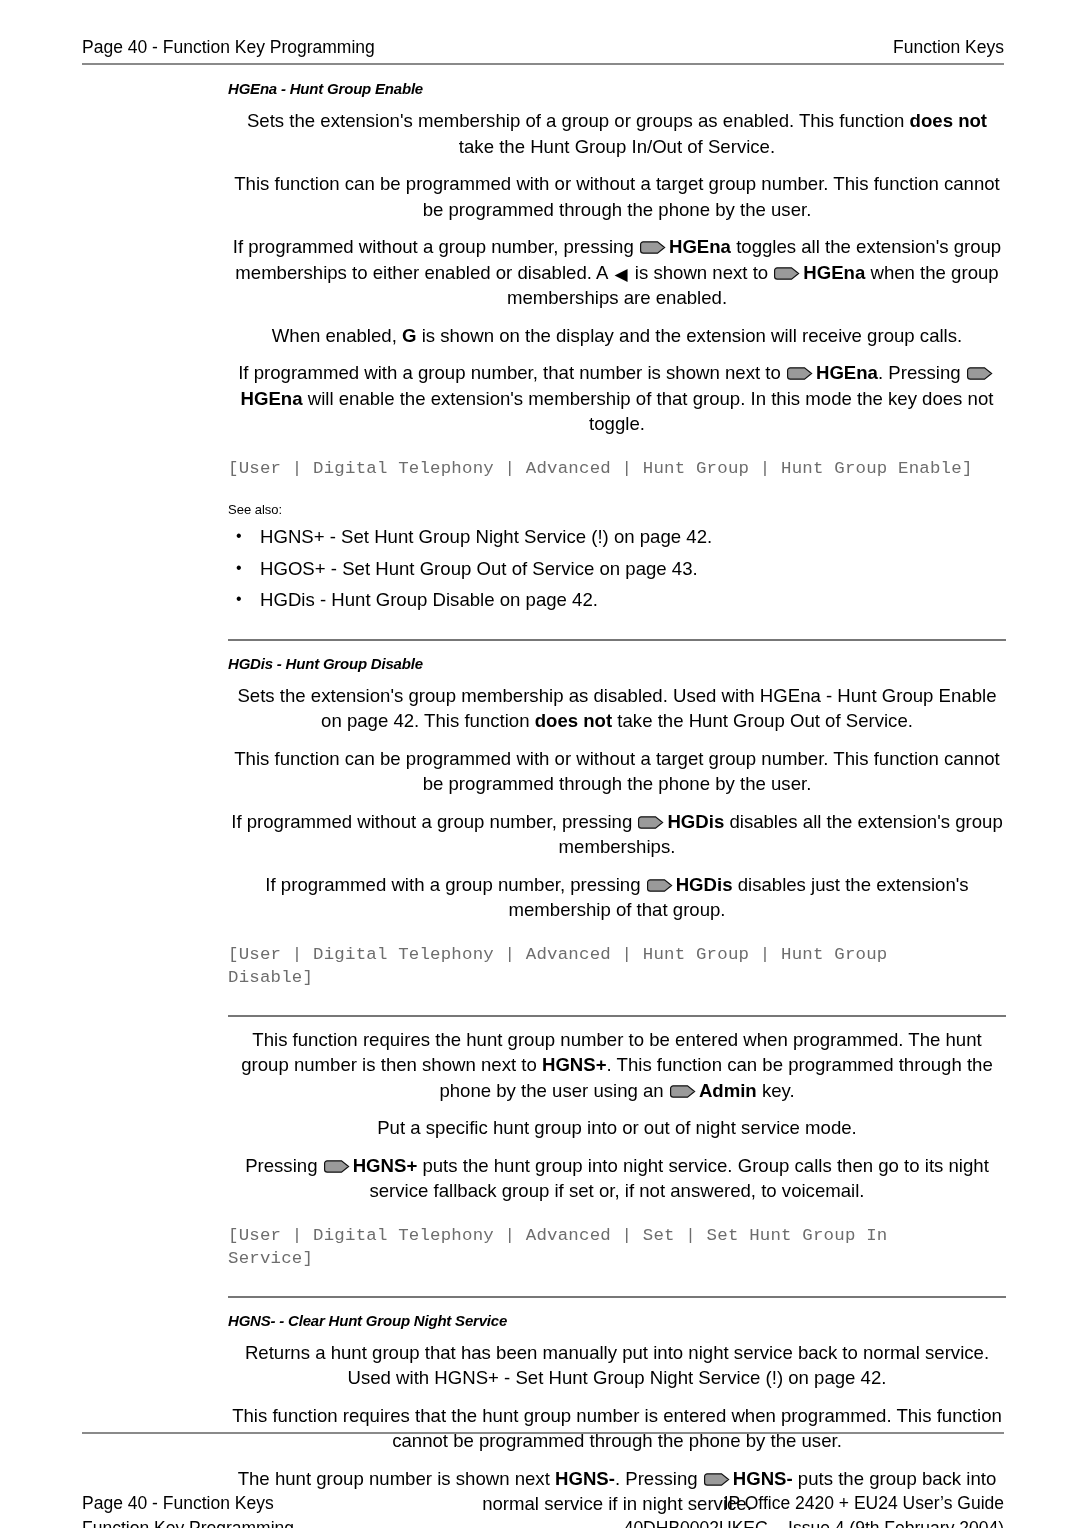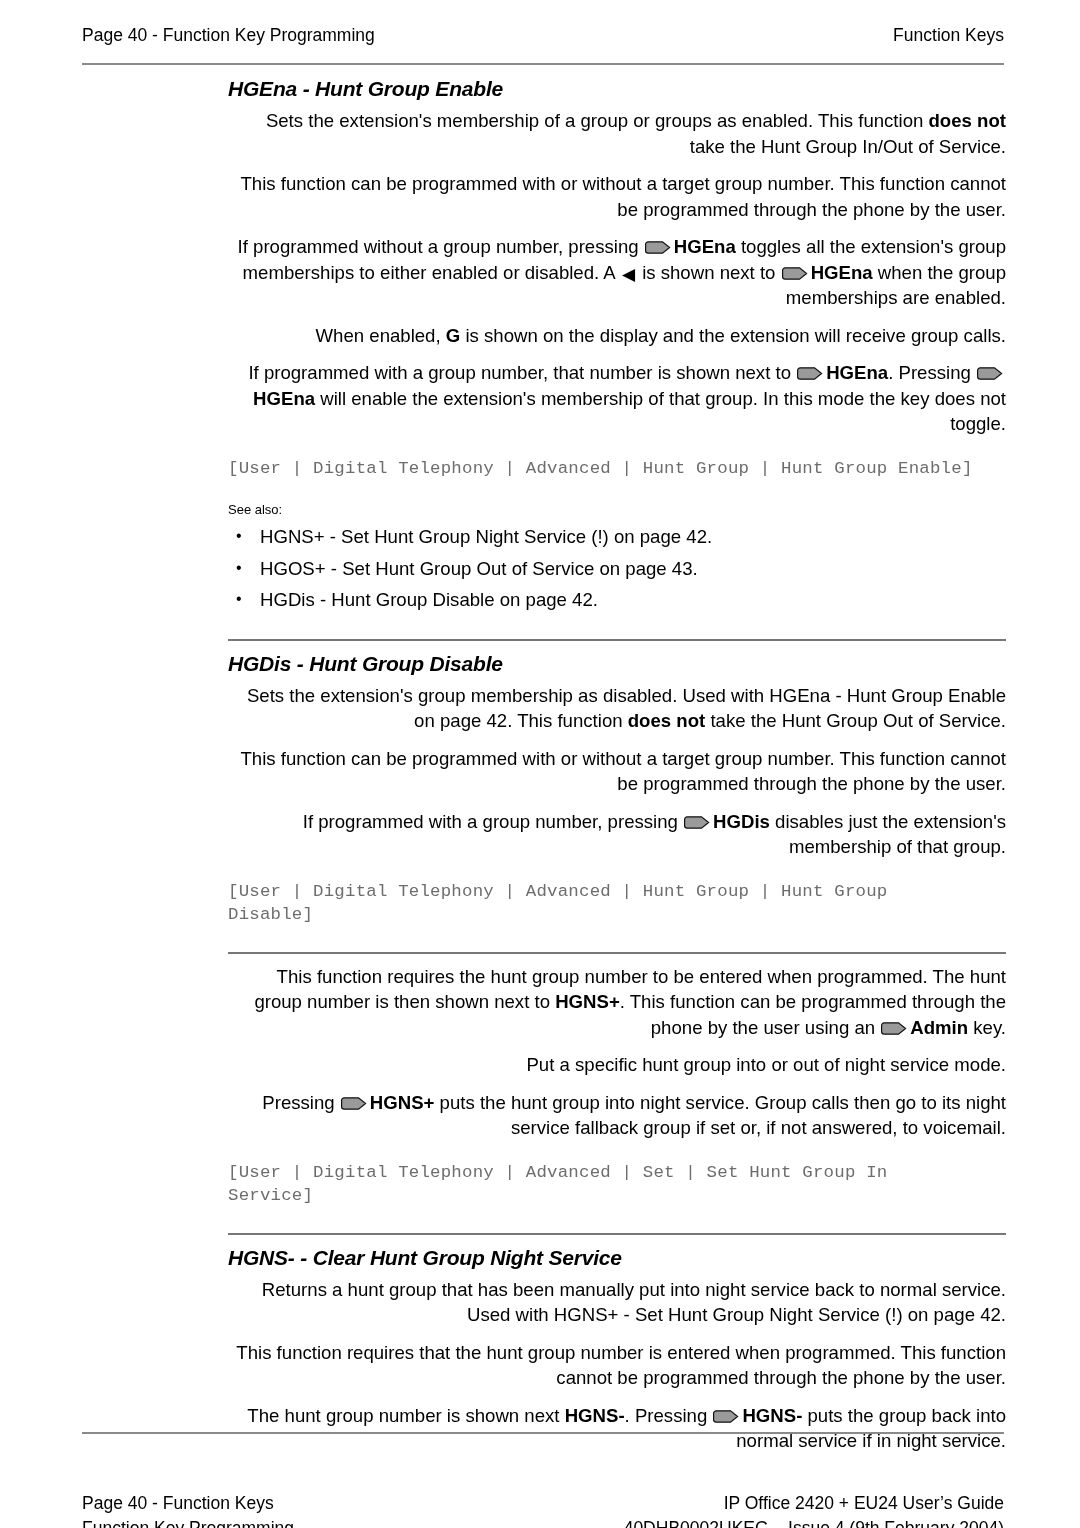--- a/index.html
+++ b/index.html
@@ -20,21 +20,21 @@
     position: relative;
     width: 1080px;
     height: 1528px;
     box-sizing: border-box;
   }
 
   
   .header {
     position: absolute;
     left: 82px;
-    top: 24px;
+    top: 36px;
     width: 922px;
     display: flex;
     justify-content: space-between;
     align-items: center;
     font-size: 17.5px;
     line-height: 22px;
     color: #000;
   }
   .header-rule {
     position: absolute;
@@ -47,33 +47,33 @@
 
   
   .content {
     position: absolute;
     left: 228px;
     top: 76px;
     width: 778px;
   }
 
   h2.sec-title {
-    font-size: 21px;
+    font-size: 15px;
     font-weight: bold;
     font-style: italic;
     margin: 0 0 6px 0;
     letter-spacing: -0.2px;
     line-height: 26px;
   }
 
   p.para {
     font-size: 18.6px;
     line-height: 25.5px;
     margin: 0 0 12px 0;
-    text-align: right;
+    text-align: center;
   }
   p.para:last-child { margin-bottom: 0; }
 
   .b { font-weight: bold; }
 
   
   .keyicon {
     display: inline-block;
     width: 26px;
     height: 13px;
@@ -206,20 +206,23 @@
 
     <hr class="sec-rule">
 
     <div>
       <h2 class="sec-title">HGDis - Hunt Group Disable</h2>
 
       <p class="para"><span>Sets the extension's group membership as disabled. Used with HGEna - Hunt Group Enable on page 42. This function </span><span class="b">does not</span><span> take the Hunt Group Out of Service.</span></p>
 
       <p class="para">This function can be programmed with or without a target group number. This function cannot be programmed through the phone by the user.</p>
 
+      <p class="para"><span>If programmed without a group number, pressing </span><span class="keyicon"><svg width="26" height="13" viewBox="0 0 26 13">
+              <path d="M3.2 0.8 H17.5 L24.6 6.5 L17.5 12.2 H3.2 A2.6 2.6 0 0 1 0.6 9.6 V3.4 A2.6 2.6 0 0 1 3.2 0.8 Z" fill="#9a9a9a" stroke="#111111" stroke-width="1.2"></path>
+            </svg></span><span class="b">HGDis</span><span> disables all the extension's group memberships.</span></p>
 
       <p class="para"><span>If programmed with a group number, pressing </span><span class="keyicon"><svg width="26" height="13" viewBox="0 0 26 13">
               <path d="M3.2 0.8 H17.5 L24.6 6.5 L17.5 12.2 H3.2 A2.6 2.6 0 0 1 0.6 9.6 V3.4 A2.6 2.6 0 0 1 3.2 0.8 Z" fill="#9a9a9a" stroke="#111111" stroke-width="1.2"></path>
             </svg></span><span class="b">HGDis</span><span> disables just the extension's membership of that group.</span></p>
 
       <pre class="path">[User | Digital Telephony | Advanced | Hunt Group | Hunt Group
 Disable]</pre>
     </div>
 
     <hr class="sec-rule">

